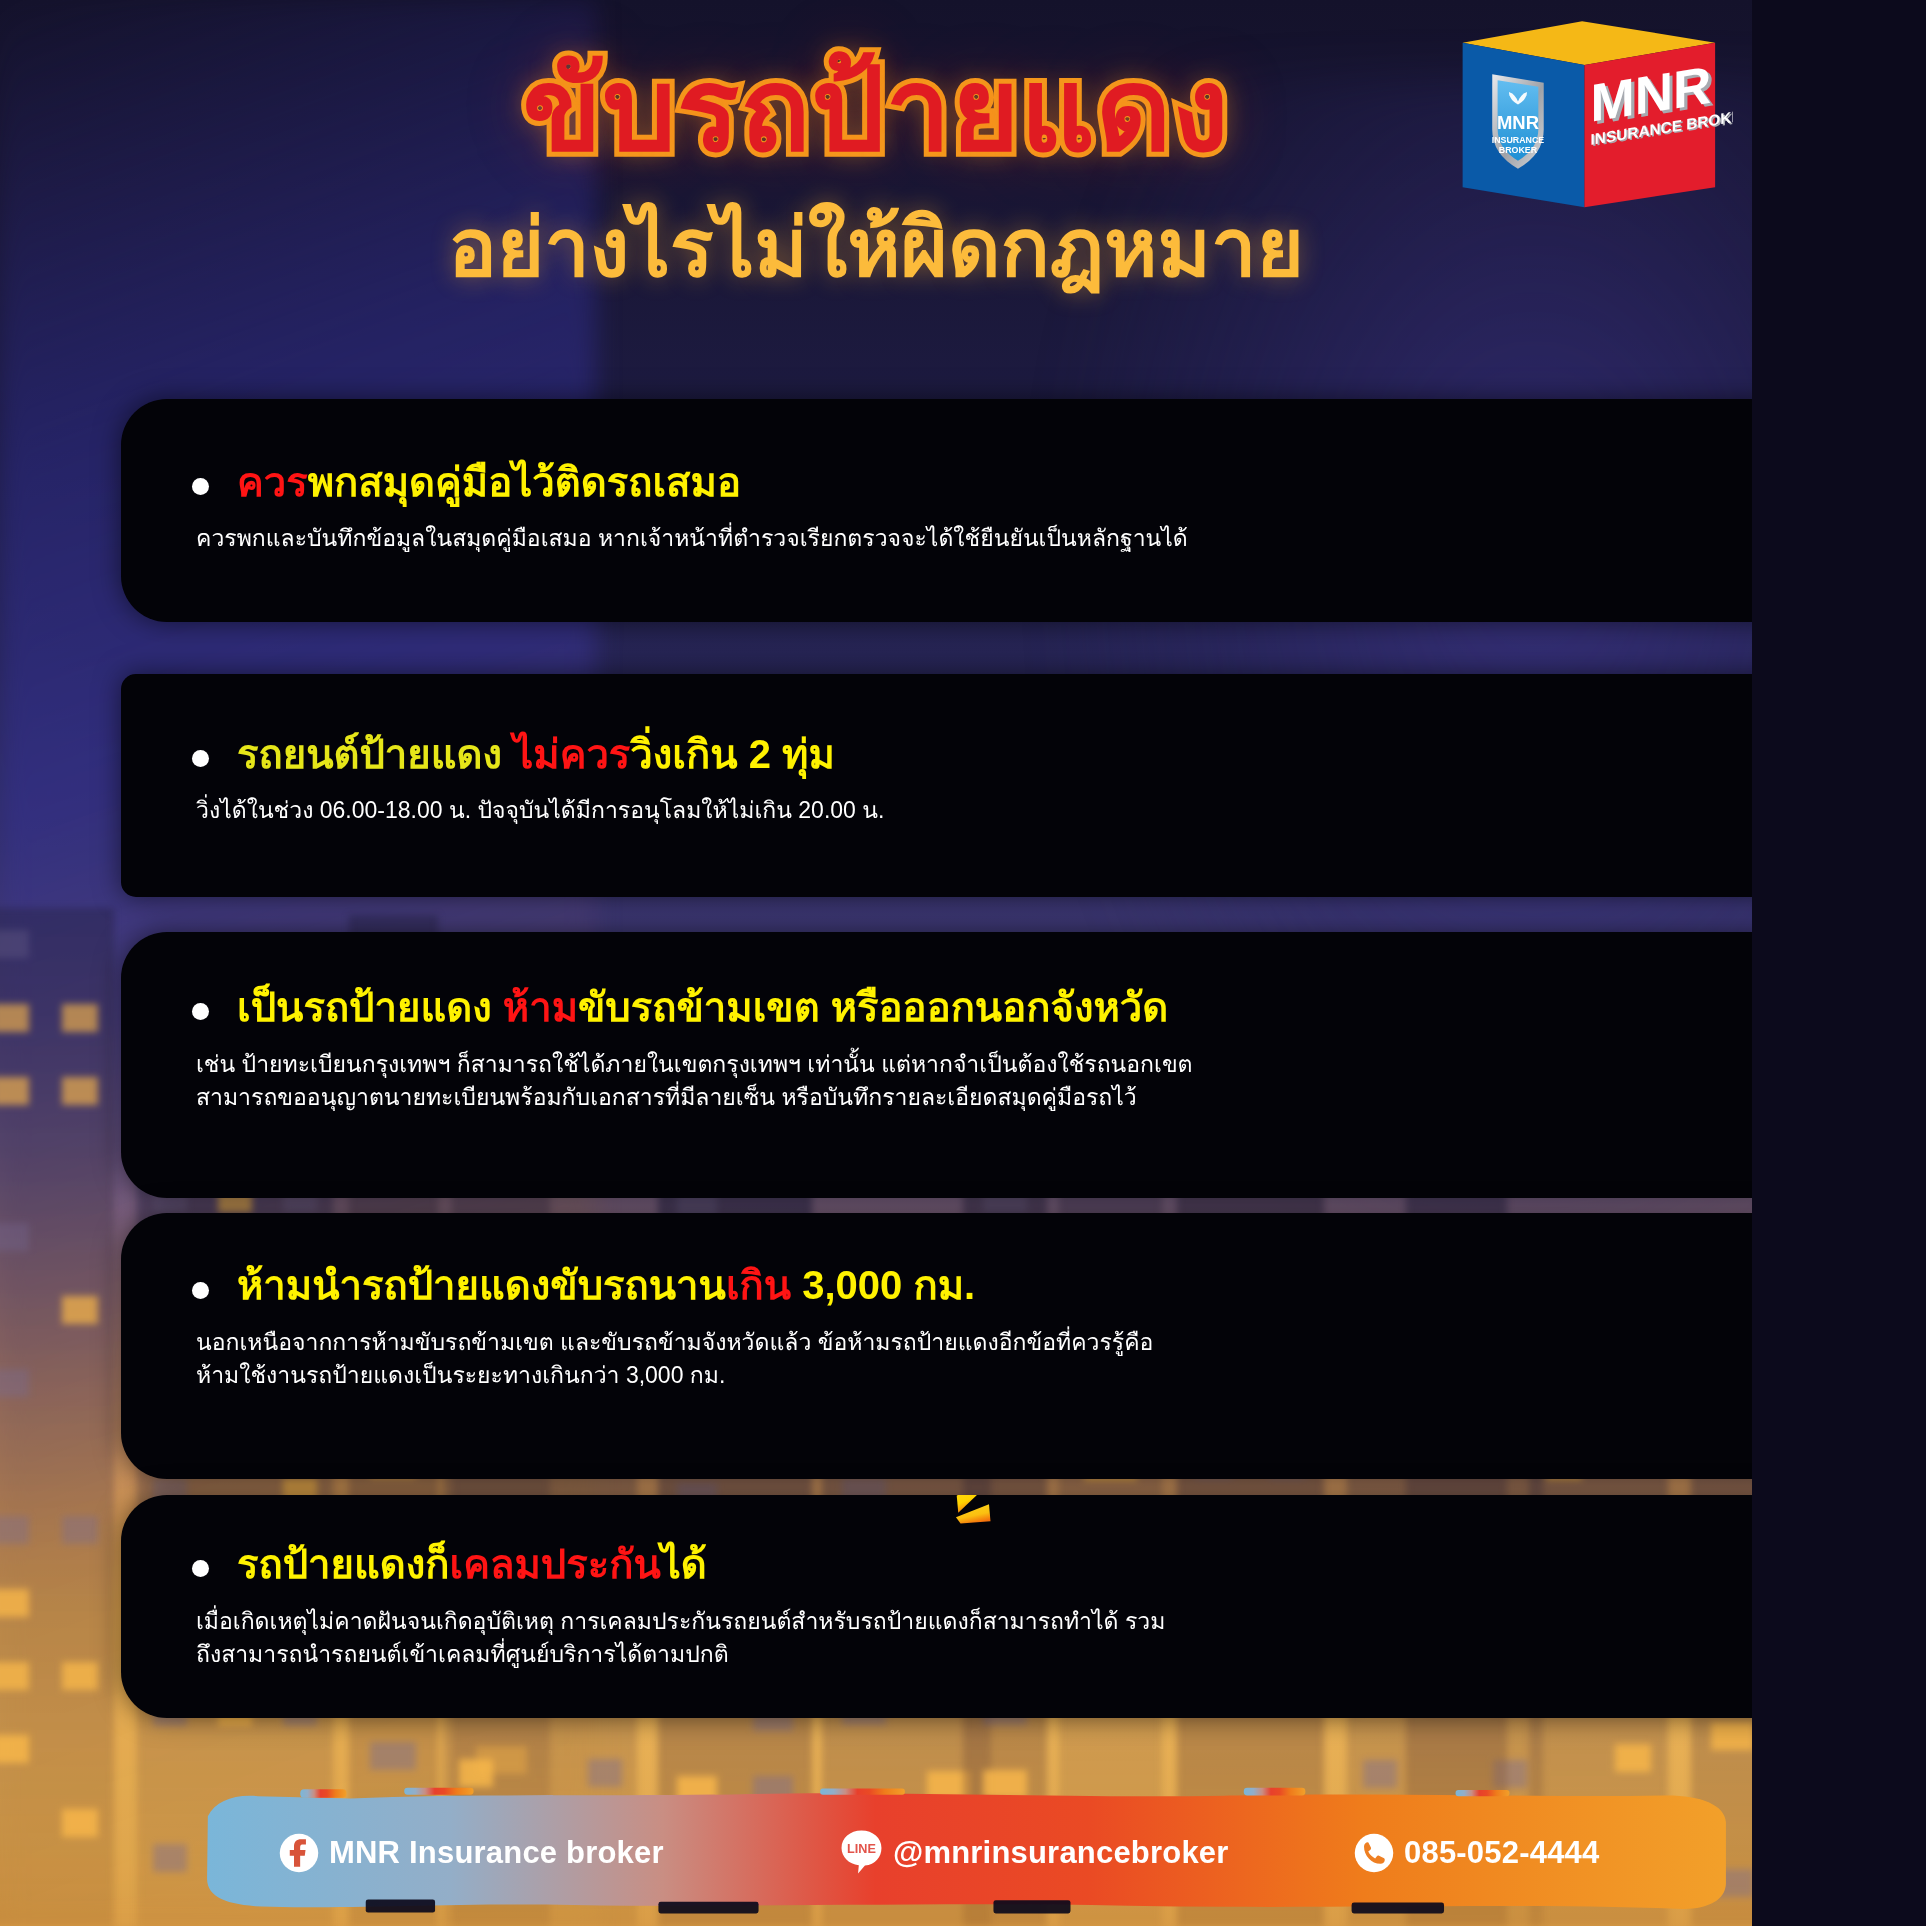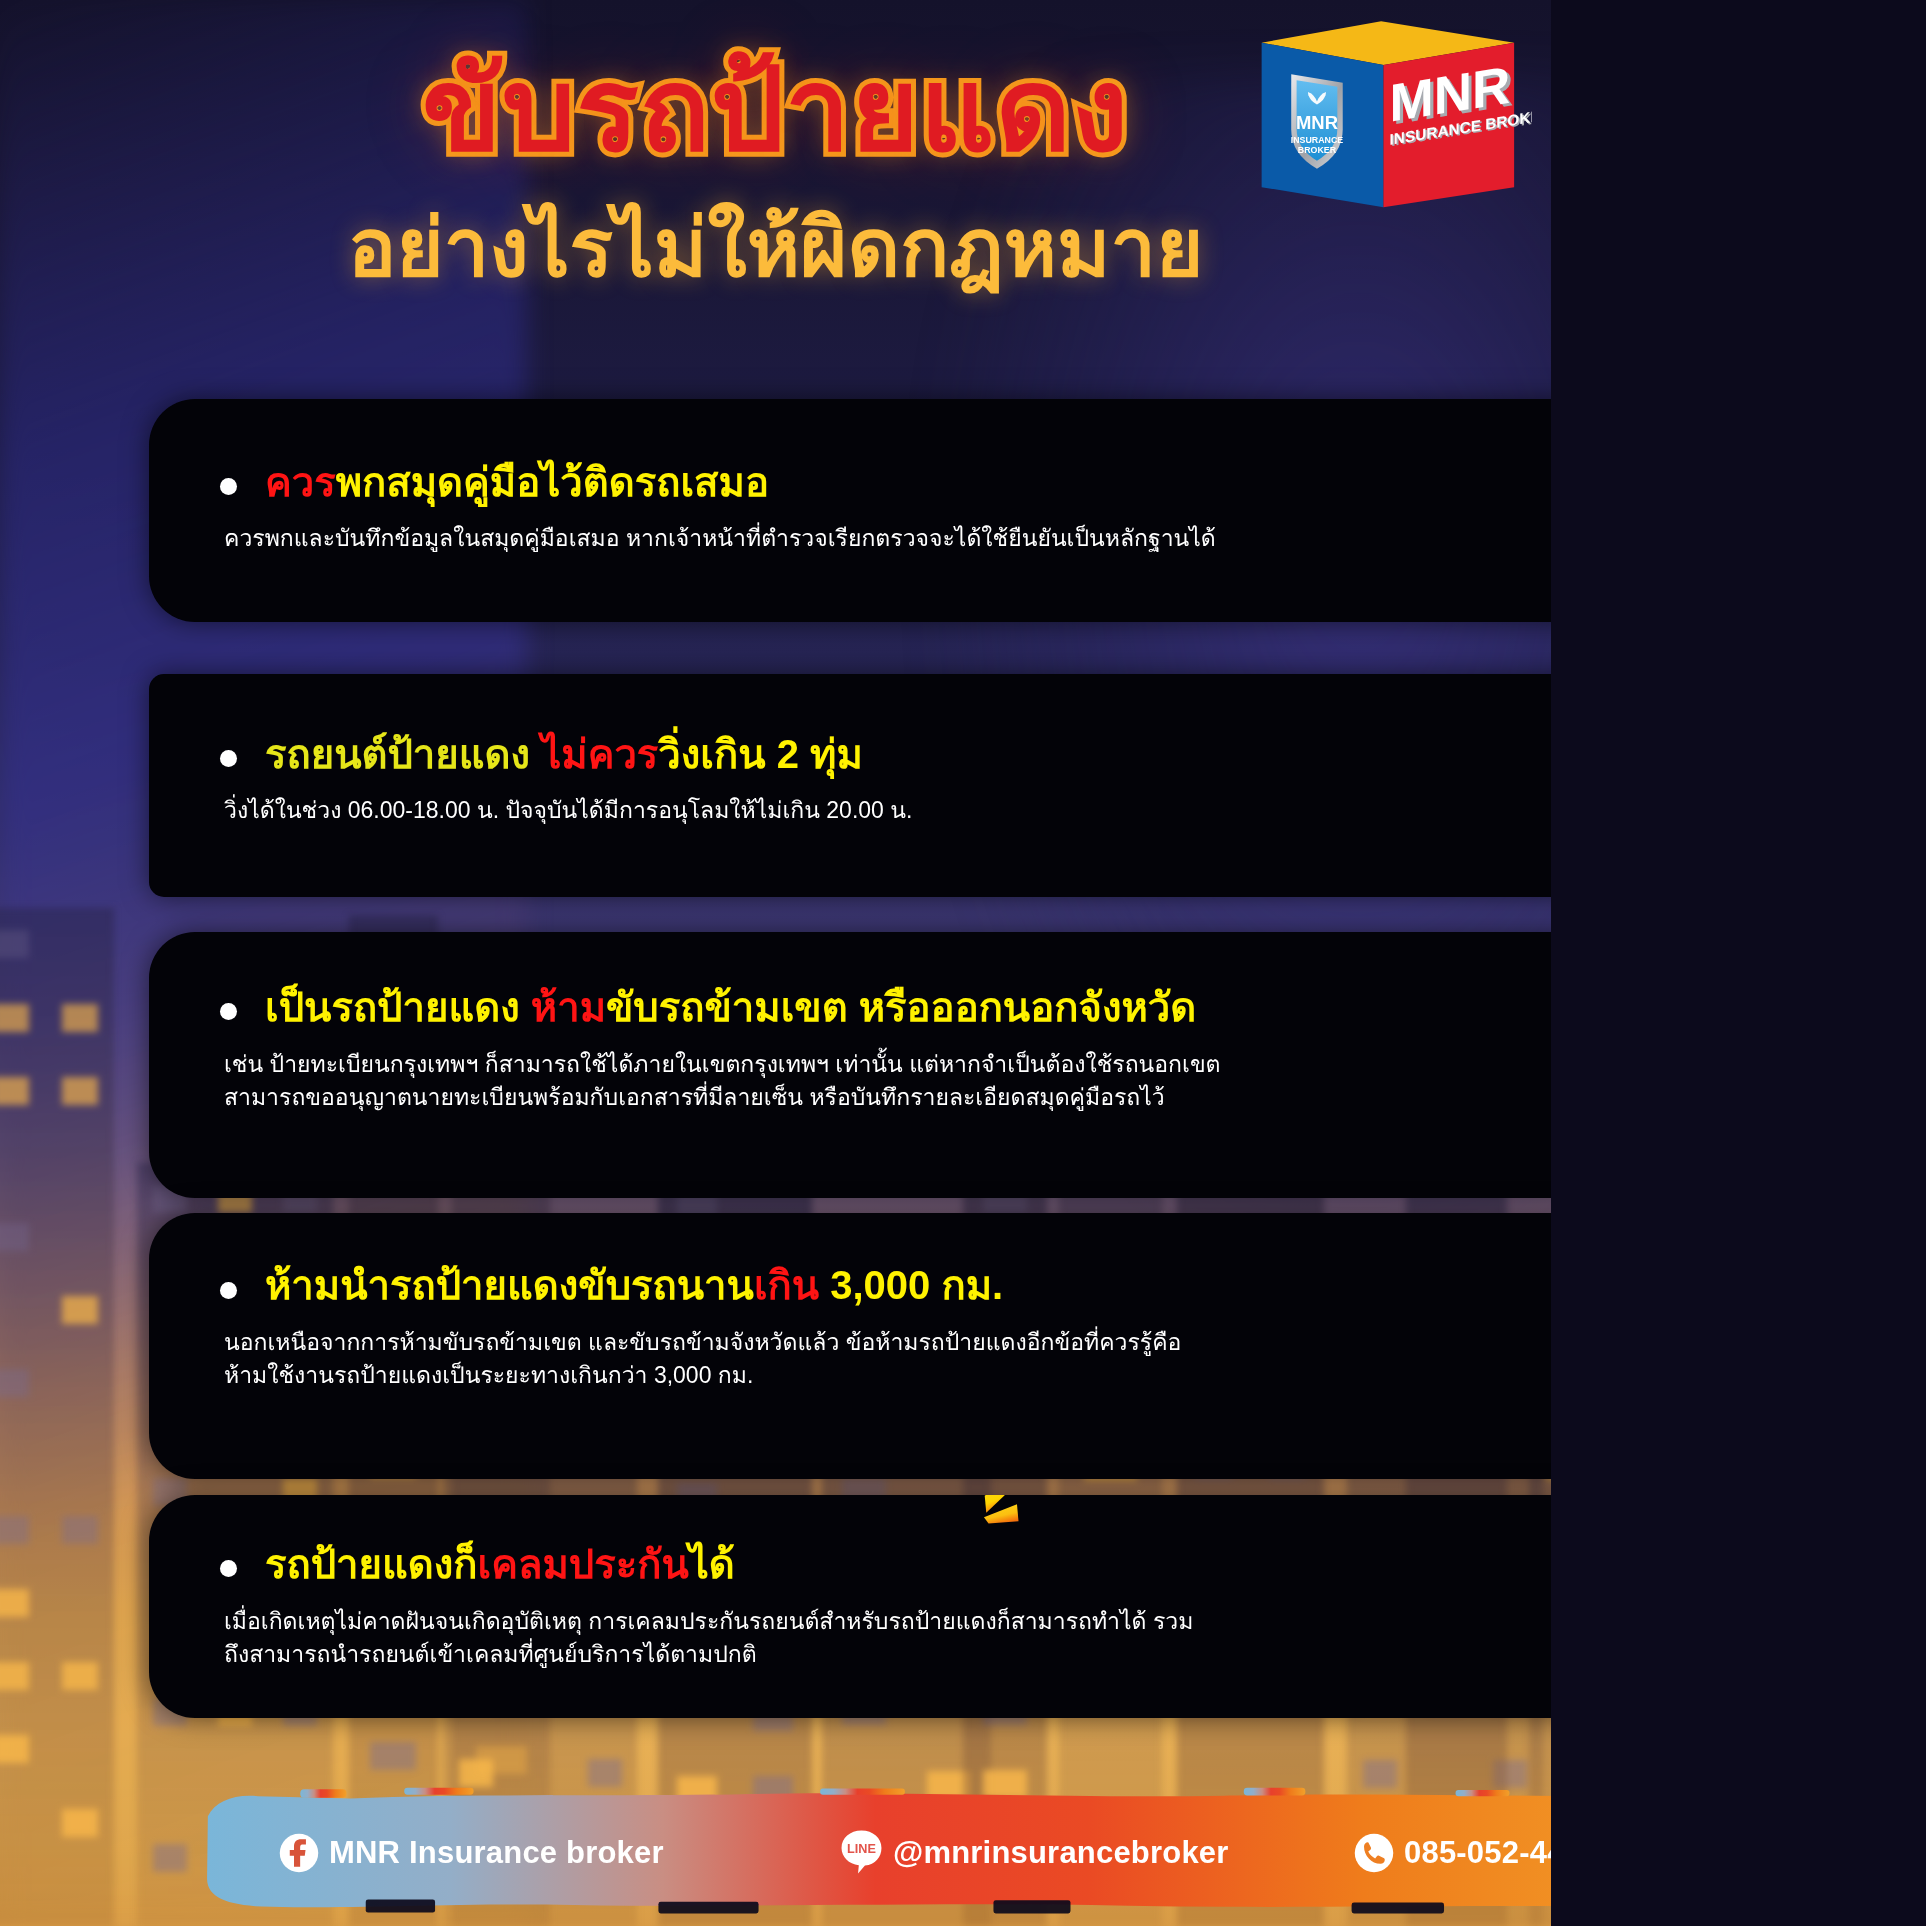--- a/index.html
+++ b/index.html
@@ -5,21 +5,21 @@
 <style>
   * { box-sizing: border-box; margin: 0; padding: 0; }
   html, body {
     width: 1927px; height: 1927px;
     font-family: "Liberation Sans", "DejaVu Sans", sans-serif;
     background: #0c0a1c;
     overflow: hidden;
   }
   #poster {
     position: relative;
-    width: 1551px; height: 1927px;
+    width: 1752px; height: 1927px;
     overflow: hidden;
     background: #0c0a1c;
   }
 
   
   .bg-sky {
     position: absolute; inset: 0;
     background: linear-gradient(180deg,
         #14122b 0%,
         #191634 10%,
@@ -86,21 +86,20 @@
   .logo svg { width: 100%; height: 100%; display: block; }
 
   
   .card {
     position: absolute;
     left: 121px; width: 1692px;
     background: #030308;
     border-radius: 46px;
     box-shadow: 0 0 27px rgba(0,0,0,0.55);
     overflow: hidden;
-    margin-left: 28px;
   }
   .card-inner { position: relative; padding: 0 27px 0 58px; height: 100%; }
   .bullet {
     position: absolute; left: 71px; top: 0;
     width: 17px; height: 17px; border-radius: 50%;
     background: #ffffff;
   }
   .card-head {
     position: absolute; left: 116px;
     font-size: 40px; font-weight: bold;

